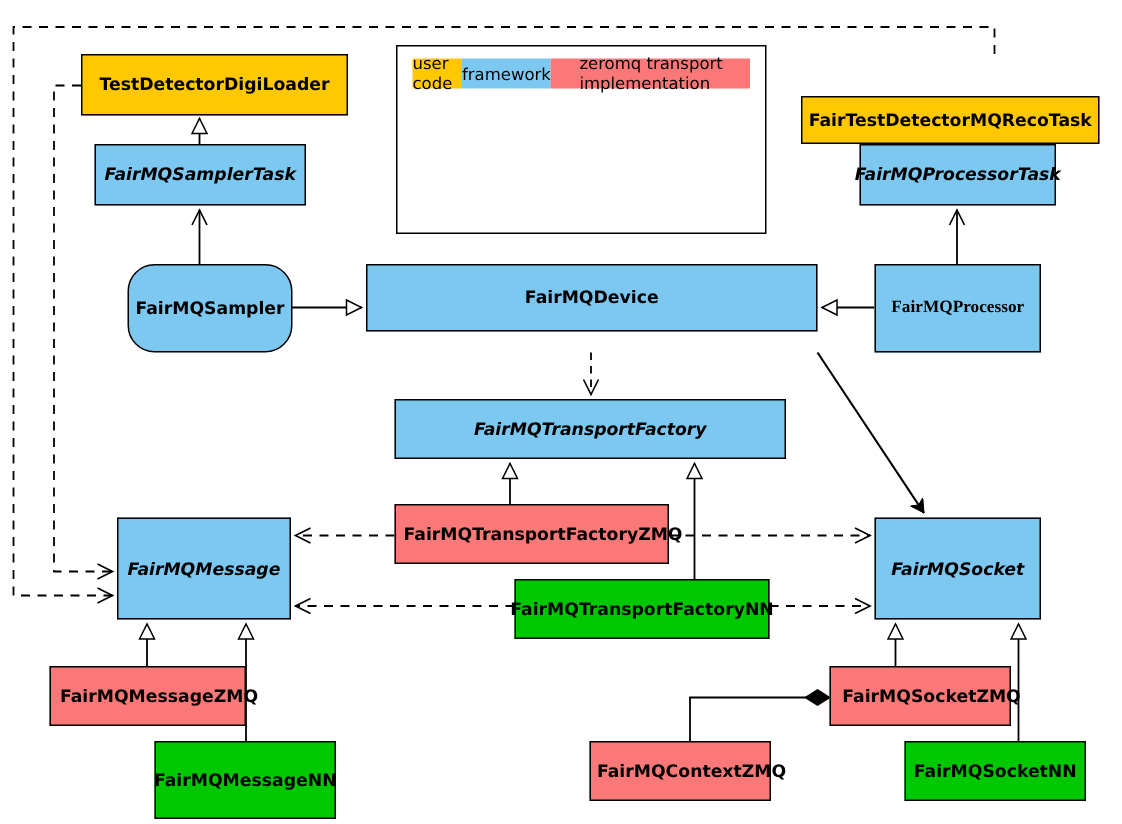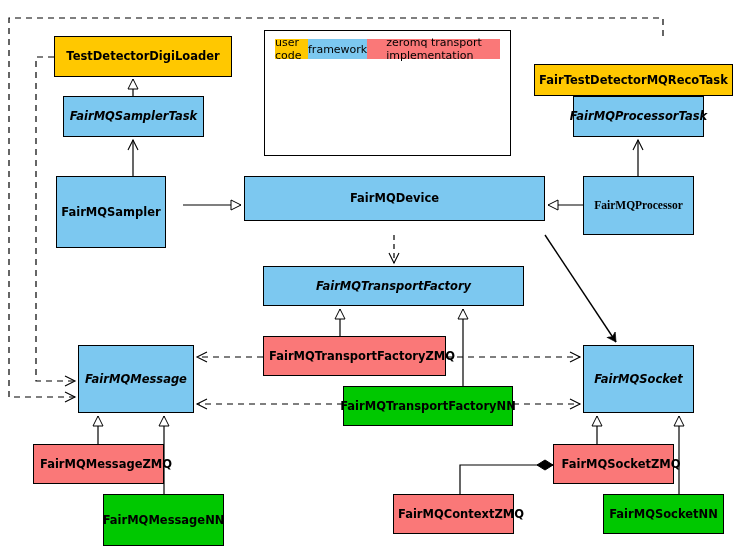--- a/index.html
+++ b/index.html
@@ -152,21 +152,21 @@
     </div>
   </div>
 
   <div id="nodes">
       <div class="node c-user" style="left: 54px; top: 36px; width: 178px; height: 41px;">
         <span>TestDetectorDigiLoader</span>
       </div>
       <div class="node c-fw abstract" style="left: 63px; top: 96px; width: 141px; height: 41px;">
         <span>FairMQSamplerTask</span>
       </div>
-      <div class="node c-fw" style="left: 56px; top: 176px; width: 110px; height: 72px;">
+      <div class="node c-fw" style="left: 85px; top: 176px; width: 110px; height: 59px; border-radius: 18px;">
         <span>FairMQSampler</span>
       </div>
       <div class="node c-fw" style="left: 244px; top: 176px; width: 301px; height: 45px;">
         <span>FairMQDevice</span>
       </div>
       <div class="node c-fw" style="left: 583px; top: 176px; width: 111px; height: 59px; font-family: Liberation Serif, serif;">
         <span>FairMQProcessor</span>
       </div>
       <div class="node c-fw abstract" style="left: 573px; top: 96px; width: 131px; height: 41px;">
         <span>FairMQProcessorTask</span>

